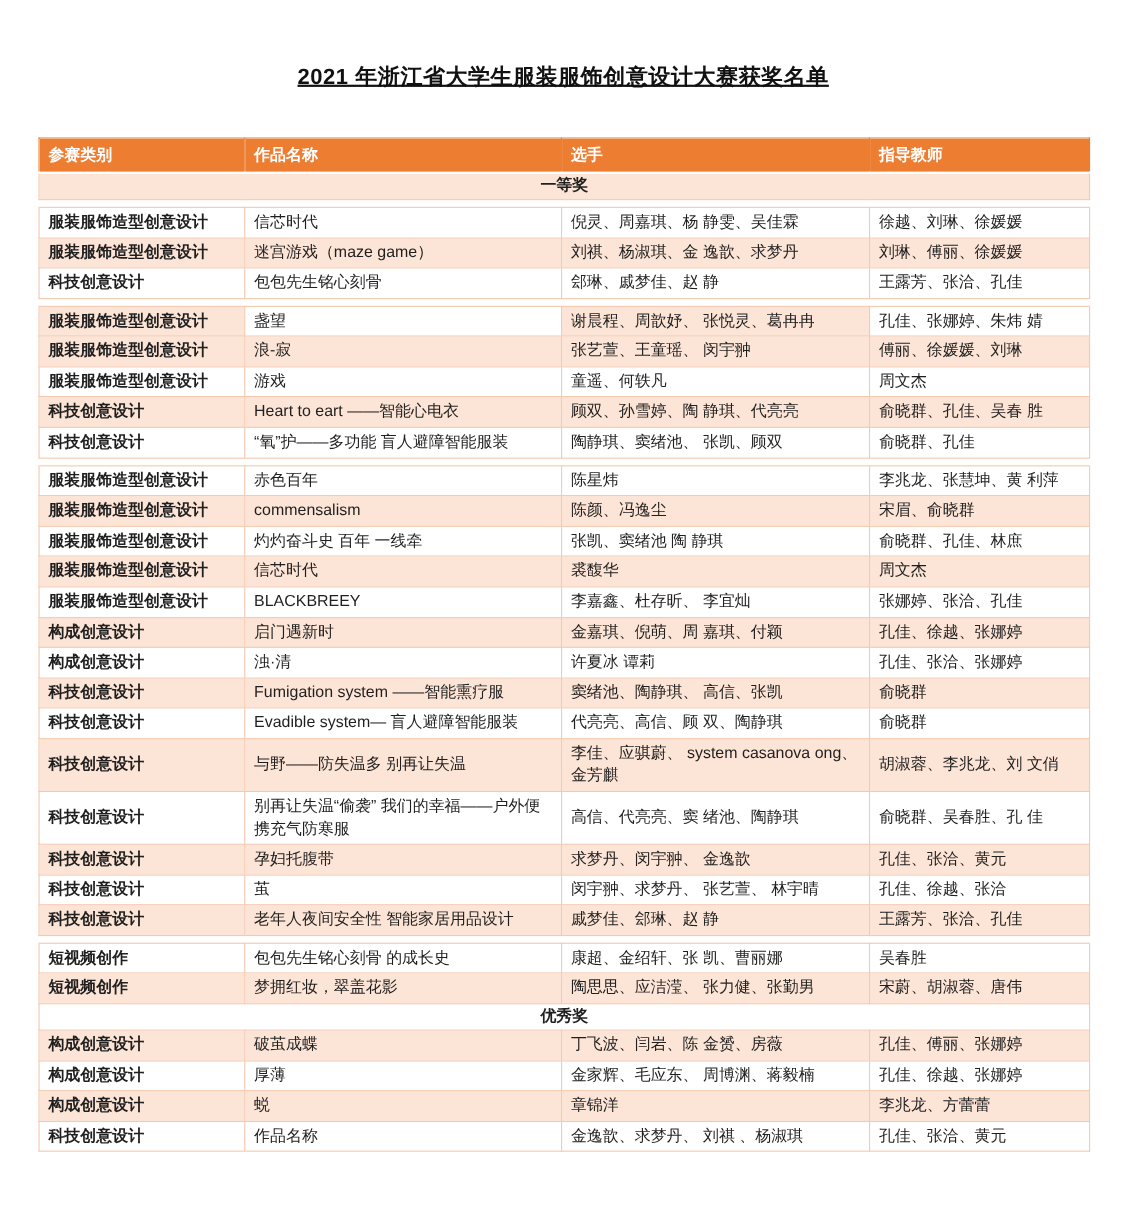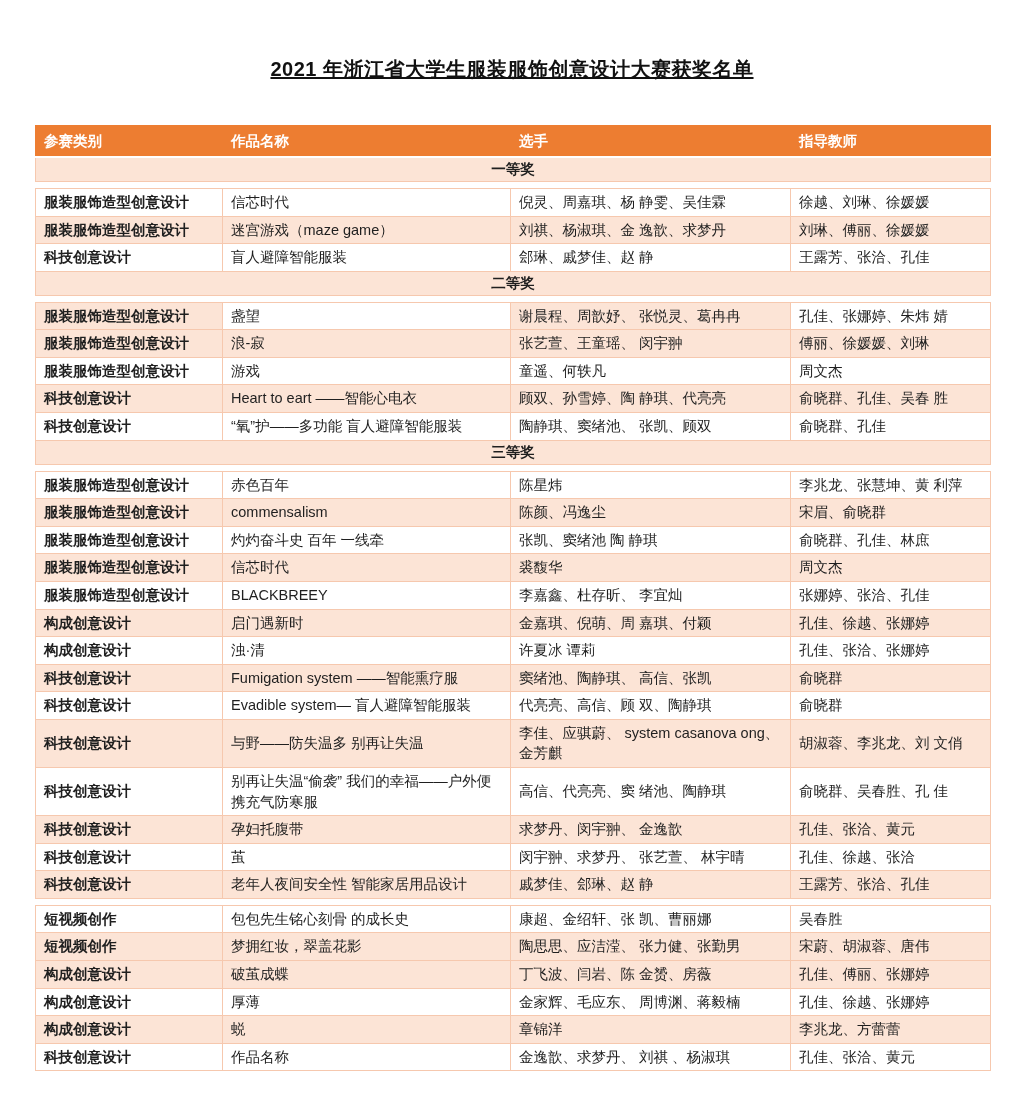--- a/index.html
+++ b/index.html
@@ -96,26 +96,23 @@
         <td class="white">徐越、刘琳、徐媛媛</td>
       </tr>
       <tr>
         <td class="peach cat">服装服饰造型创意设计</td>
         <td class="peach">迷宫游戏（maze game）</td>
         <td class="peach">刘祺、杨淑琪、金 逸歆、求梦丹</td>
         <td class="peach">刘琳、傅丽、徐媛媛</td>
       </tr>
       <tr>
         <td class="white cat">科技创意设计</td>
-        <td class="white">盲人避障智能服装</td>
+        <td class="white">包包先生铭心刻骨</td>
         <td class="white">郐琳、戚梦佳、赵 静</td>
         <td class="white">王露芳、张洽、孔佳</td>
-      </tr>
-      <tr class="section-row">
-        <td colspan="4" class="peach">二等奖</td>
       </tr>
       <tr class="gap-row">
         <td colspan="4"></td>
       </tr>
       <tr>
         <td class="peach cat">服装服饰造型创意设计</td>
         <td class="white">盏望</td>
         <td class="peach">谢晨程、周歆妤、 张悦灵、葛冉冉</td>
         <td class="white">孔佳、张娜婷、朱炜 婧</td>
       </tr>
@@ -135,23 +132,20 @@
         <td class="peach cat">科技创意设计</td>
         <td class="peach">Heart to eart ——智能心电衣</td>
         <td class="peach">顾双、孙雪婷、陶 静琪、代亮亮</td>
         <td class="peach">俞晓群、孔佳、吴春 胜</td>
       </tr>
       <tr>
         <td class="white cat">科技创意设计</td>
         <td class="white">“氧”护——多功能 盲人避障智能服装</td>
         <td class="white">陶静琪、窦绪池、 张凯、顾双</td>
         <td class="white">俞晓群、孔佳</td>
-      </tr>
-      <tr class="section-row">
-        <td colspan="4" class="peach">三等奖</td>
       </tr>
       <tr class="gap-row">
         <td colspan="4"></td>
       </tr>
       <tr>
         <td class="white cat">服装服饰造型创意设计</td>
         <td class="white">赤色百年</td>
         <td class="white">陈星炜</td>
         <td class="white">李兆龙、张慧坤、黄 利萍</td>
       </tr>
@@ -241,20 +235,23 @@
         <td class="white">包包先生铭心刻骨 的成长史</td>
         <td class="white">康超、金绍轩、张 凯、曹丽娜</td>
         <td class="white">吴春胜</td>
       </tr>
       <tr>
         <td class="peach cat">短视频创作</td>
         <td class="peach">梦拥红妆，翠盖花影</td>
         <td class="peach">陶思思、应洁滢、 张力健、张勤男</td>
         <td class="peach">宋蔚、胡淑蓉、唐伟</td>
       </tr>
+      <tr class="section-row">
+        <td colspan="4" class="white">优秀奖</td>
+      </tr>
       <tr>
         <td class="peach cat">构成创意设计</td>
         <td class="peach">破茧成蝶</td>
         <td class="peach">丁飞波、闫岩、陈 金赟、房薇</td>
         <td class="peach">孔佳、傅丽、张娜婷</td>
       </tr>
       <tr>
         <td class="white cat">构成创意设计</td>
         <td class="white">厚薄</td>
         <td class="white">金家辉、毛应东、 周博渊、蒋毅楠</td>

